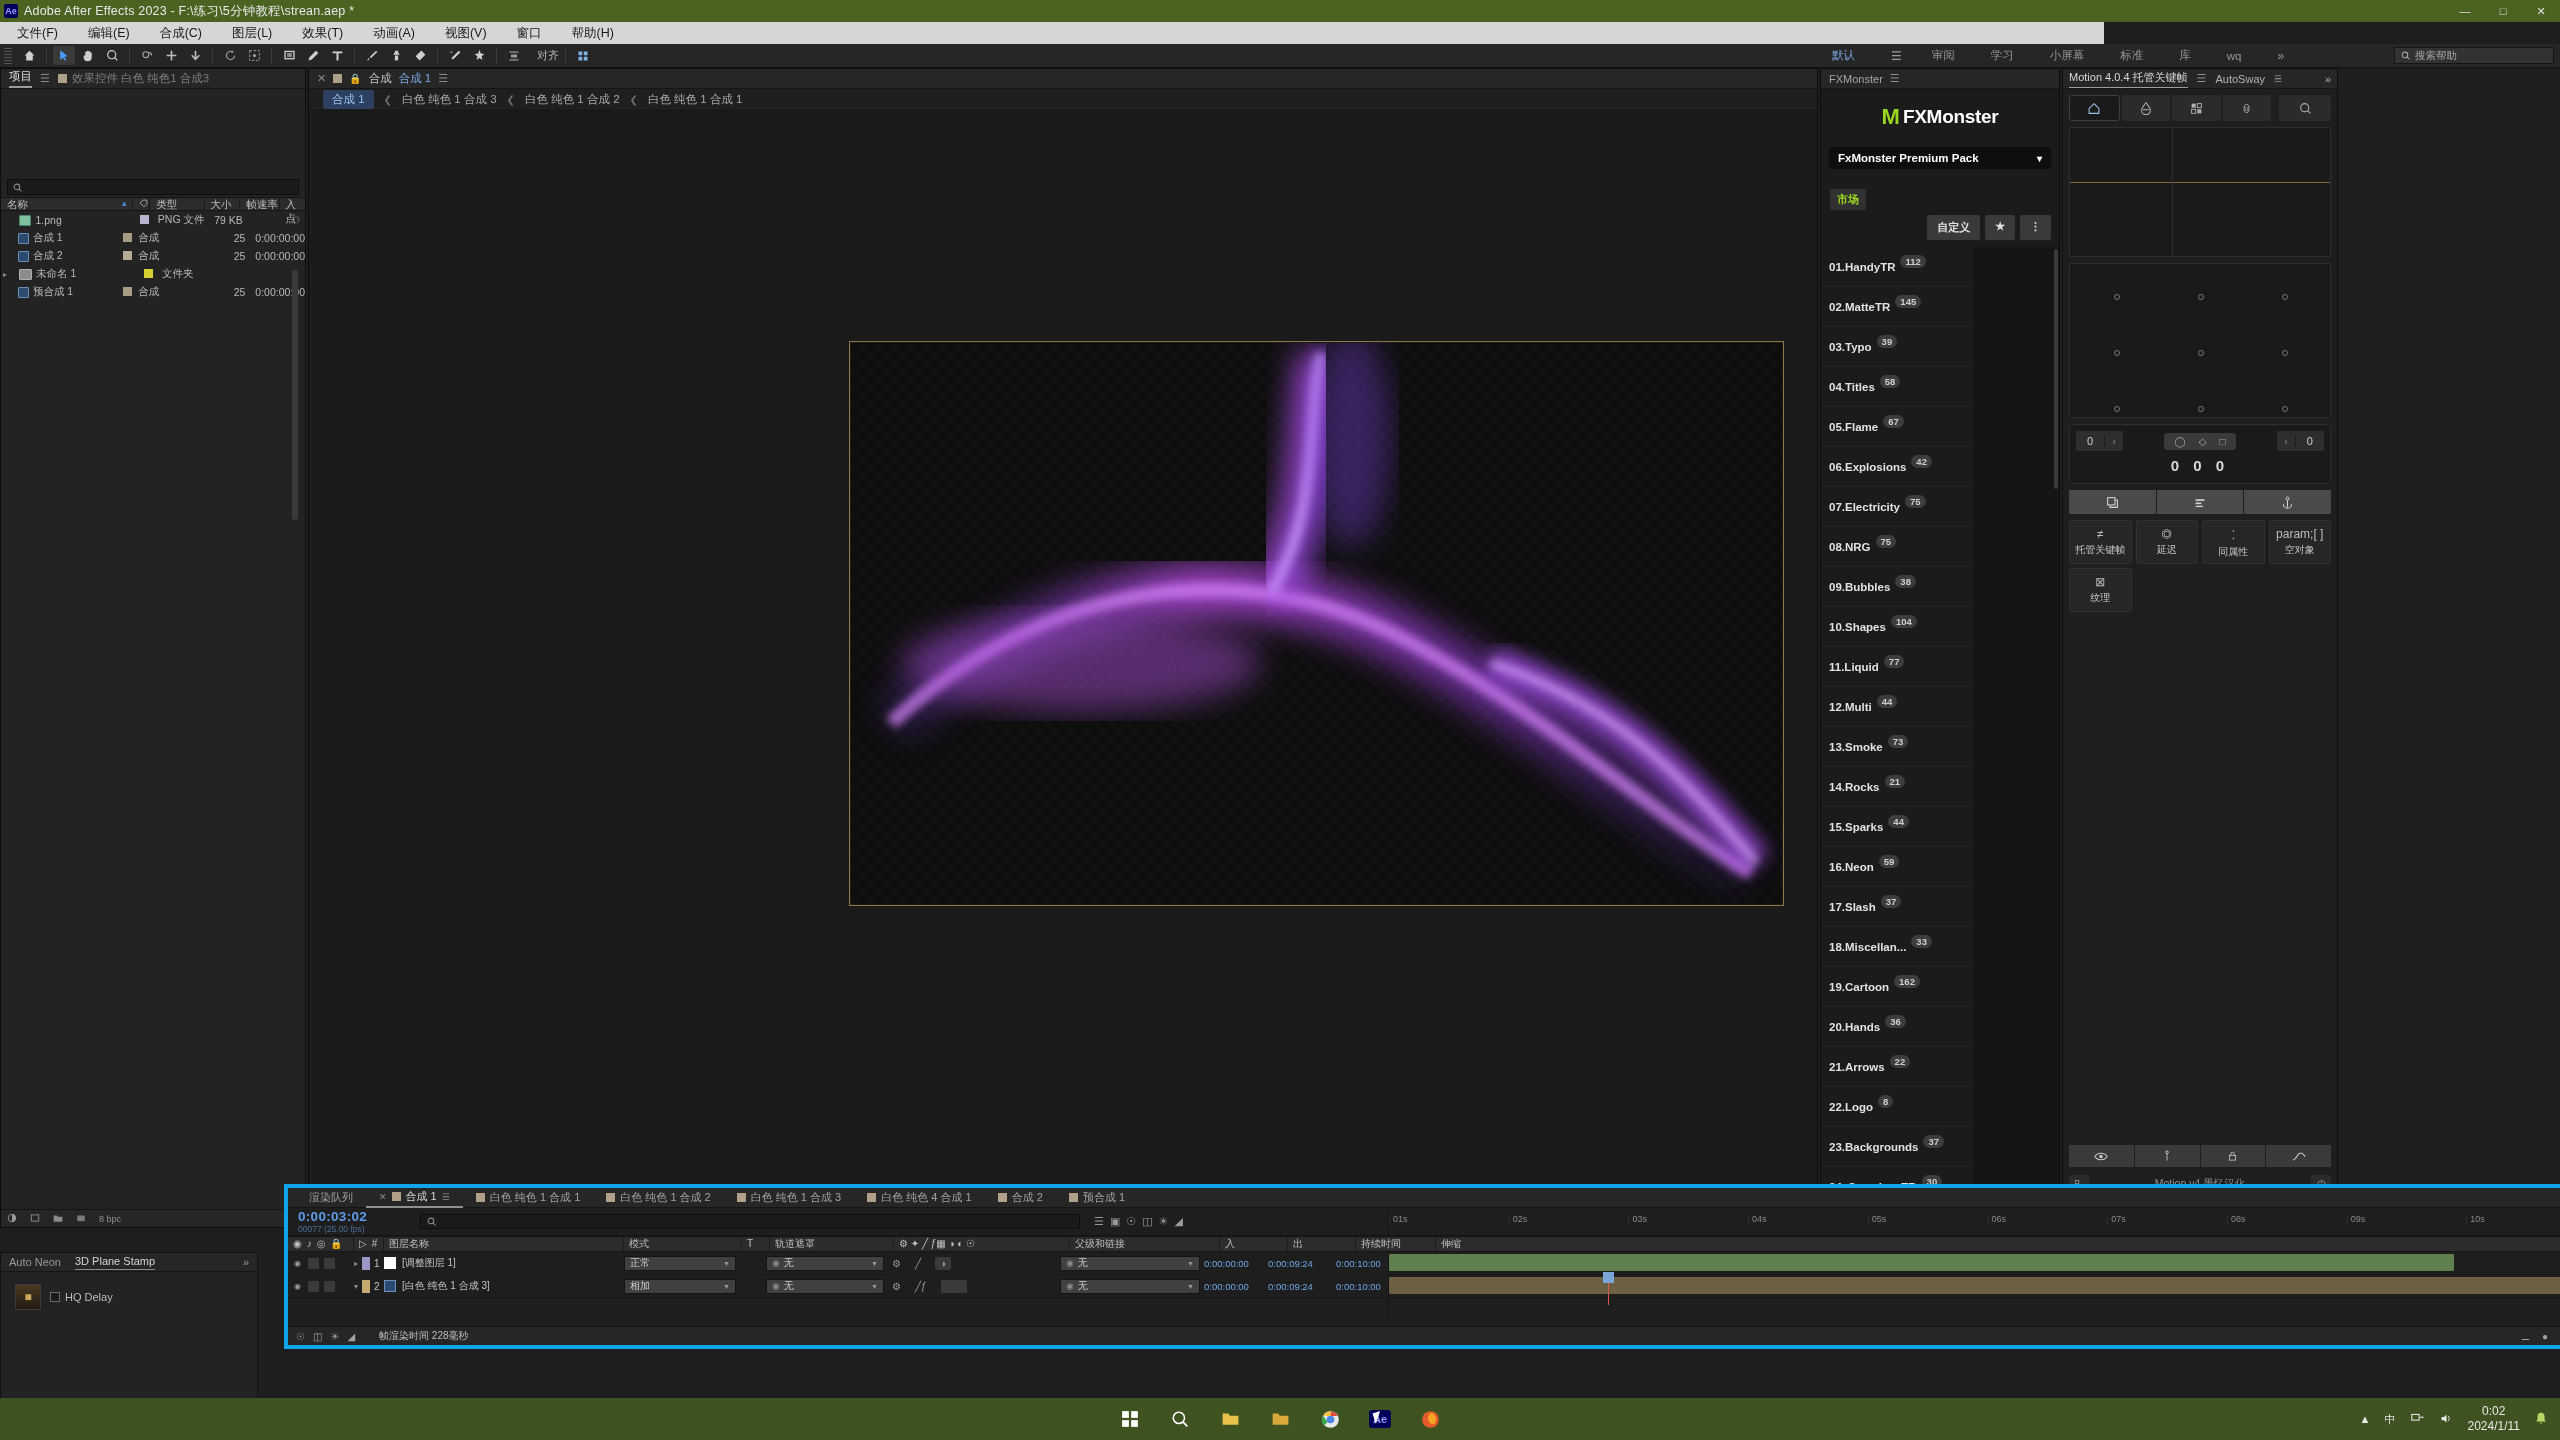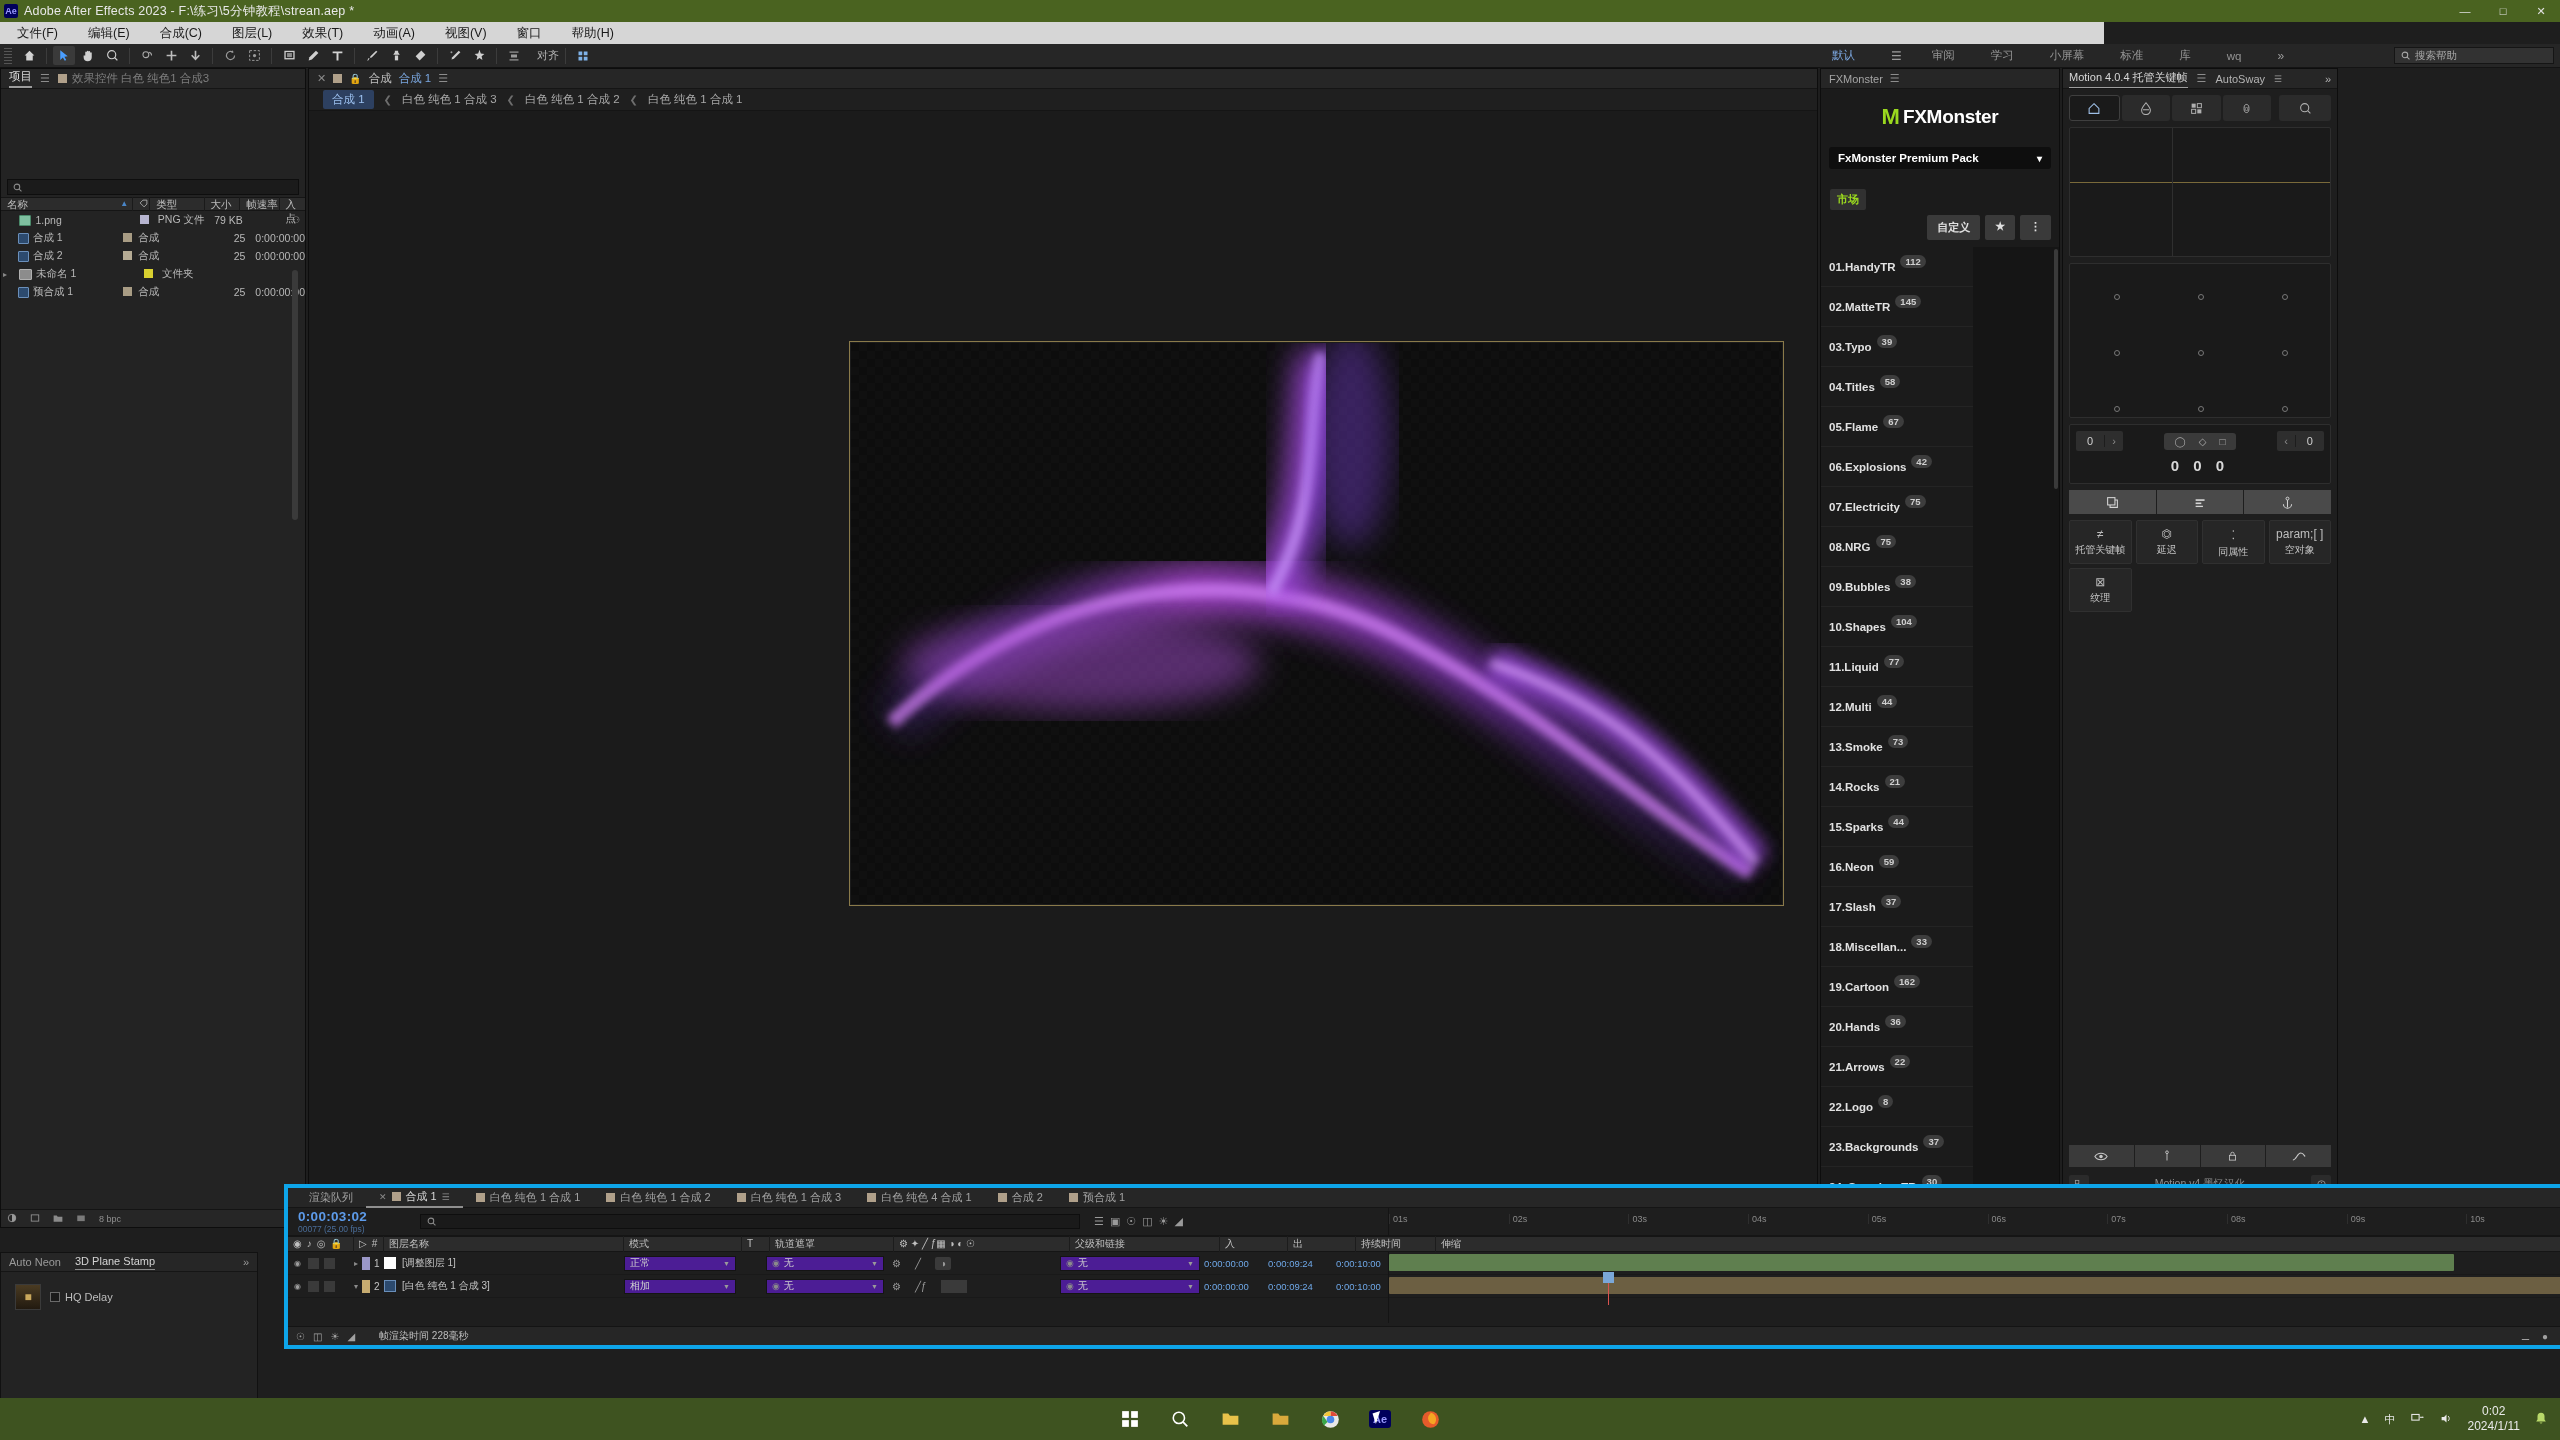--- a/index.html
+++ b/index.html
@@ -204,21 +204,21 @@
   .tl-ruler-ticks { display:flex; height:16px; align-items:flex-end;
     font-size:9px; color:#8a8a8a; }
   .tl-tick { flex:1; border-left:1px solid #2e2e2e; padding-left:3px; }
   .tl-head { height:16px; display:flex; align-items:center; background:#2c2c2c;
     border-top:1px solid #151515; border-bottom:1px solid #151515; font-size:10px; color:#c0c0c0; }
   .th { height:16px; line-height:16px; padding-left:5px; border-right:1px solid #1c1c1c; }
   .tl-row { height:23px; display:flex; align-items:center; font-size:10px; color:#c4c4c4;
     border-bottom:1px solid #191919; }
   .lay-sw { width:11px; height:11px; display:flex; align-items:center; justify-content:center;
     font-size:8px; color:#9d9d9d; }
-  .lay-sel { height:15px; background:#4c1d95; border:1px solid #141414; display:flex;
+  .lay-sel { height:15px; background:#404040; border:1px solid #141414; display:flex;
     align-items:center; justify-content:space-between; padding:0 5px; font-size:10px; color:#cfcfcf; }
   .tval { color:#6fa8e8; font-size:9.5px; }
   .tl-bar-area { position:absolute; left:1100px; top:64px; width:1198px; bottom:22px;
     border-left:1px solid #141414; }
   .tl-bar { position:absolute; height:17px; border-radius:1px; }
   .playhead { position:absolute; top:20px; bottom:18px; width:1px; background:#d9534f; }
   .playhead::before { content:''; position:absolute; top:0; left:-5px; width:11px; height:11px;
     background:#7aa7d8; }
   .tl-footer { position:absolute; left:0; bottom:0; width:100%; height:19px;
     background:#262626; border-top:1px solid #141414; display:flex; align-items:center;

